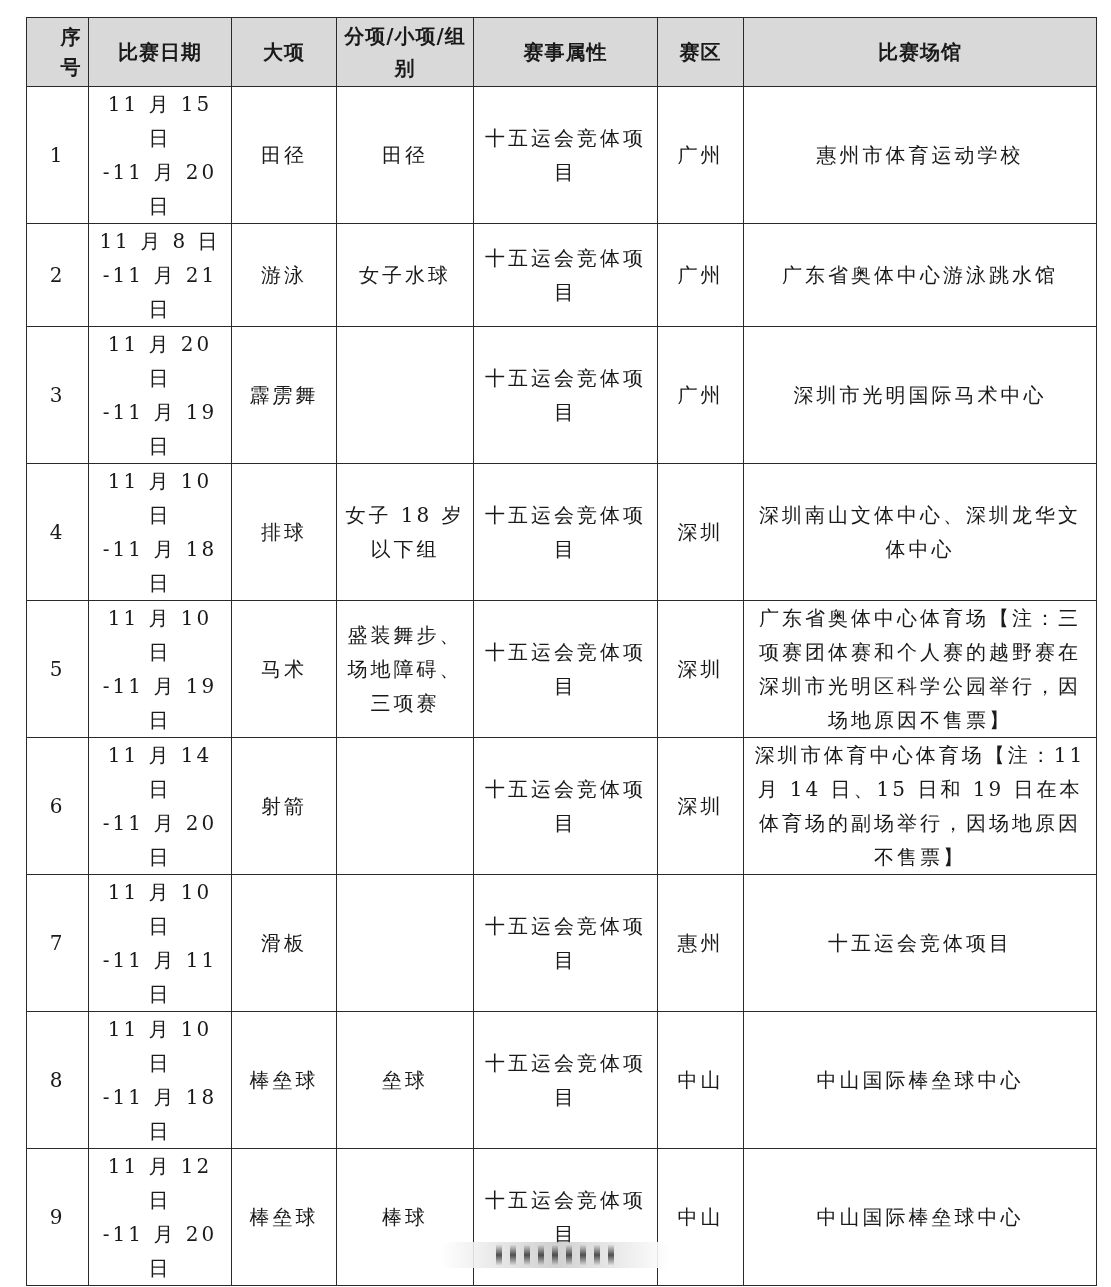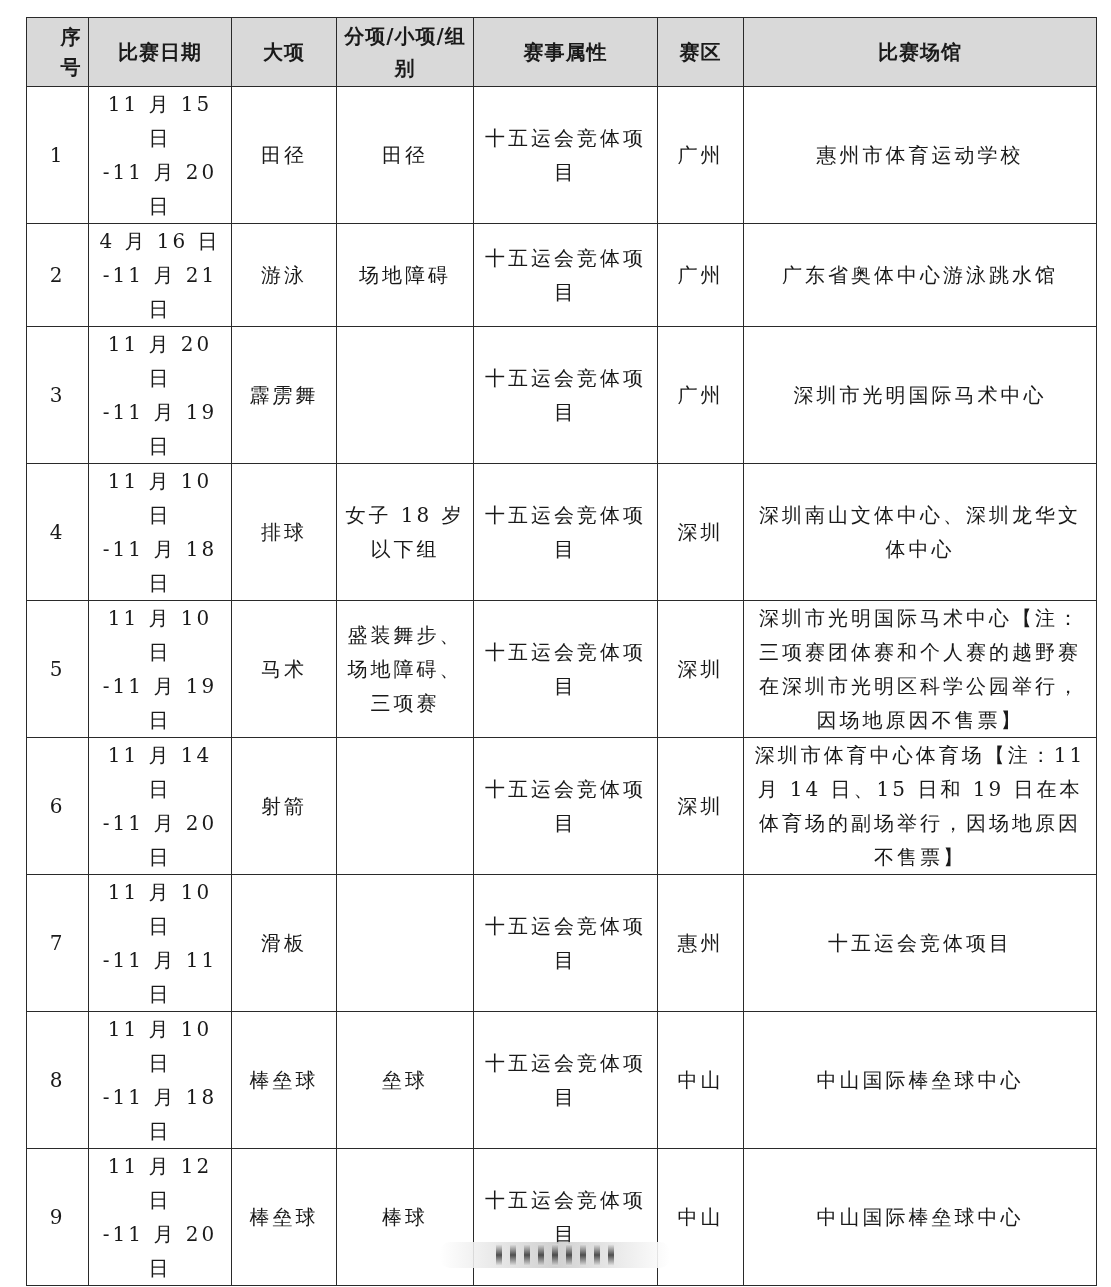--- a/index.html
+++ b/index.html
@@ -105,25 +105,25 @@
         </td>
         <td>田径</td>
         <td>田径</td>
         <td>十五运会竞体项目</td>
         <td>广州</td>
         <td class="venue">惠州市体育运动学校</td>
       </tr>
       <tr>
         <td class="seq">2</td>
         <td>
-          <div>4 月 16 日</div>
+          <div>11 月 8 日</div>
           <div>-11 月 21 日</div>
         </td>
         <td>游泳</td>
-        <td>场地障碍</td>
+        <td>女子水球</td>
         <td>十五运会竞体项目</td>
         <td>广州</td>
         <td class="venue">广东省奥体中心游泳跳水馆</td>
       </tr>
       <tr>
         <td class="seq">3</td>
         <td>
           <div>11 月 20 日</div>
           <div>-11 月 19 日</div>
         </td>
@@ -148,21 +148,21 @@
       <tr class="tall">
         <td class="seq">5</td>
         <td>
           <div>11 月 10 日</div>
           <div>-11 月 19 日</div>
         </td>
         <td>马术</td>
         <td>盛装舞步、场地障碍、三项赛</td>
         <td>十五运会竞体项目</td>
         <td>深圳</td>
-        <td class="venue">深圳市光明国际马术中心【注：三项赛团体赛和个人赛的越野赛在深圳市光明区科学公园举行，因场地原因不售票】</td>
+        <td class="venue">广东省奥体中心体育场【注：三项赛团体赛和个人赛的越野赛在深圳市光明区科学公园举行，因场地原因不售票】</td>
       </tr>
       <tr class="tall">
         <td class="seq">6</td>
         <td>
           <div>11 月 14 日</div>
           <div>-11 月 20 日</div>
         </td>
         <td>射箭</td>
         <td></td>
         <td>十五运会竞体项目</td>

